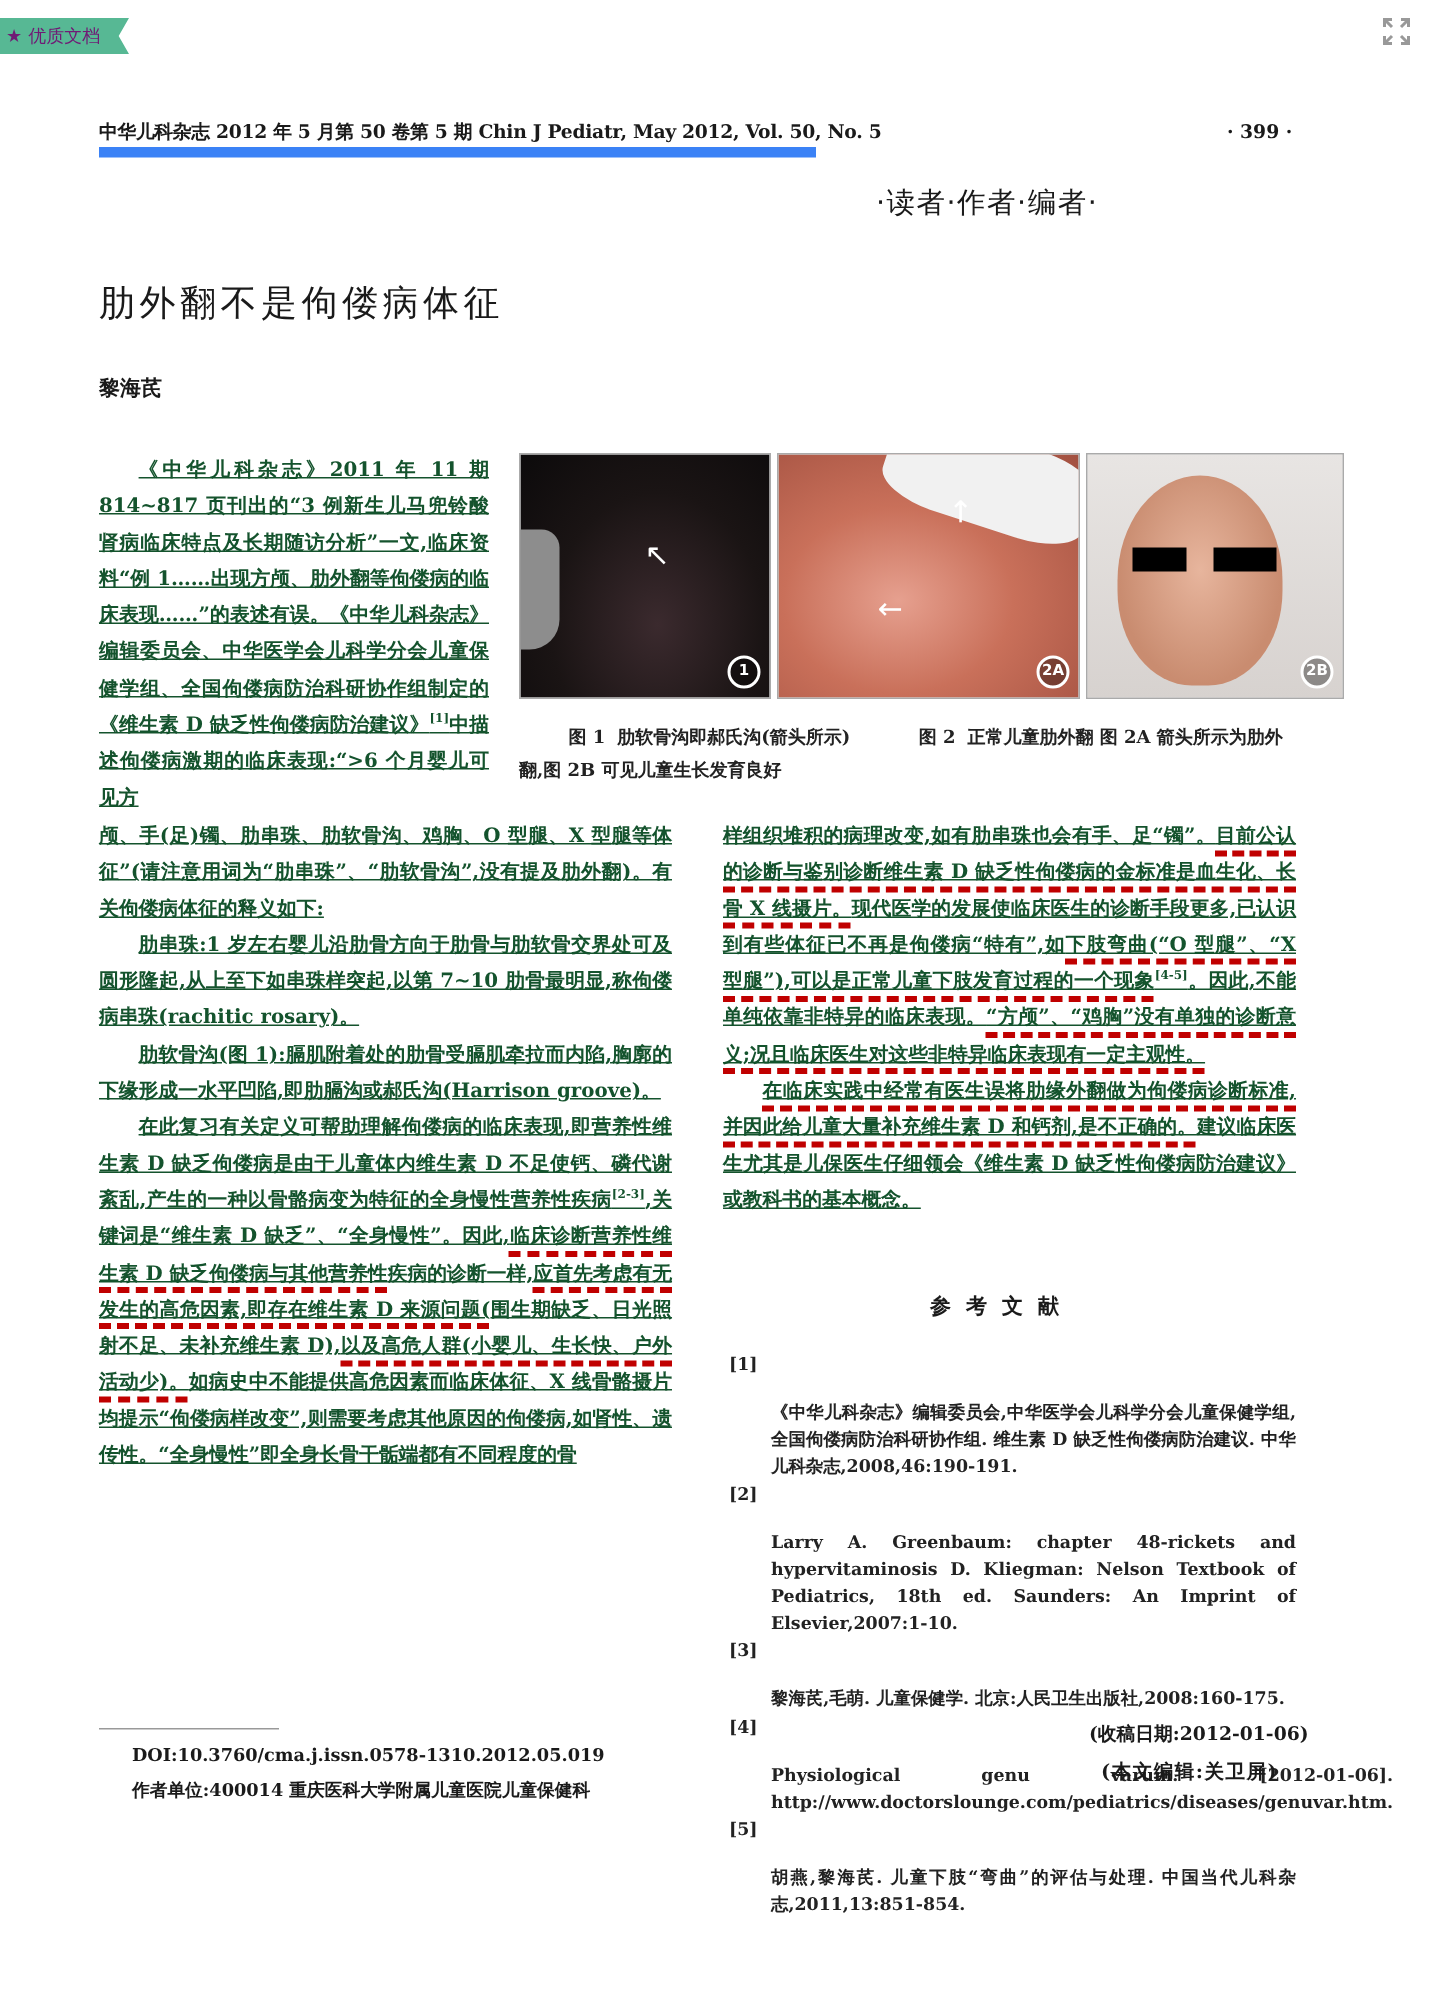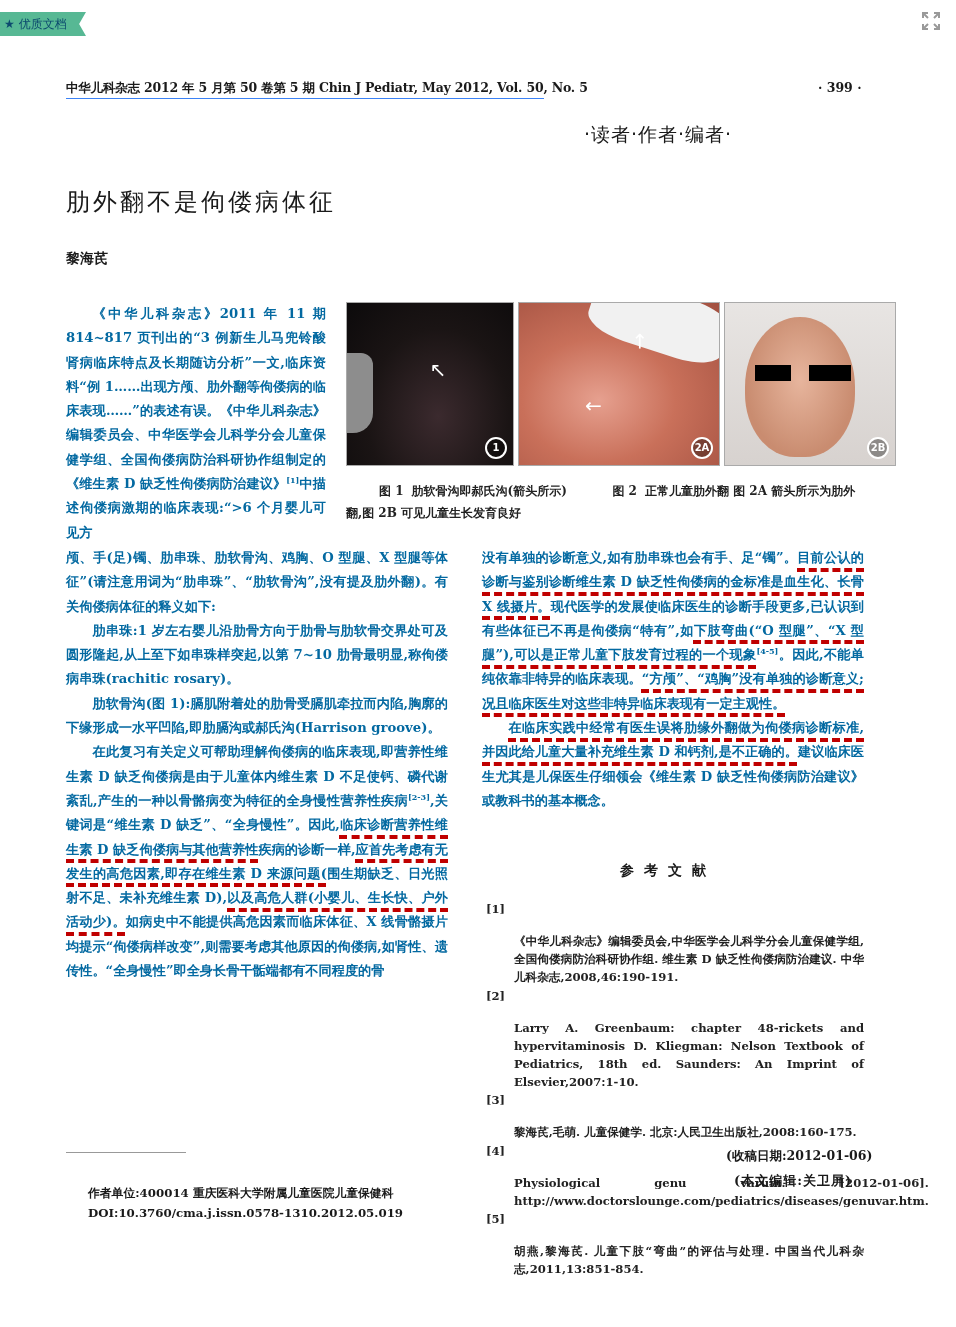--- a/index.html
+++ b/index.html
@@ -1,42 +1,42 @@
 <!DOCTYPE html>
 <html><head>
 <meta charset="utf-8">
 <style>
   * { box-sizing: border-box; margin: 0; padding: 0; }
   html, body { width: 956px; height: 1327px; background: #ffffff; overflow: hidden; }
   body { position: relative; font-family: "DejaVu Serif", "Liberation Serif", serif; color: #1a1a1a; }
 
   .badge {
     position: absolute; left: 0; top: 12px; height: 24px; width: 86px;
-    background: #57b894; color: #0c4a6e; font-family: "DejaVu Sans", sans-serif;
+    background: #57b894; color: #701a75; font-family: "DejaVu Sans", sans-serif;
     font-size: 12px; line-height: 24px; padding-left: 4px;
     clip-path: polygon(0 0, 100% 0, 92% 50%, 100% 100%, 0 100%);
   }
   .badge .star { margin-right: 4px; font-size: 12px; }
   .expand-icon { position: absolute; left: 920px; top: 10px; width: 22px; height: 22px; }
 
   .running-head {
     position: absolute; left: 66px; top: 80px; width: 478px;
     font-size: 12.5px; font-weight: bold; letter-spacing: -0.2px;
-    border-bottom: 1px solid #3b82f6; padding-bottom: 1px; white-space: nowrap;
+    border-bottom: 7px solid #3b82f6; padding-bottom: 1px; white-space: nowrap;
   }
   .page-no { position: absolute; left: 818px; top: 80px; font-size: 12.5px; font-weight: bold; }
 
   .section { position: absolute; left: 584px; top: 122px; font-size: 19px; letter-spacing: 1px;
     font-family: "DejaVu Sans", sans-serif; }
 
   .title { position: absolute; left: 66px; top: 186px; font-size: 24px; letter-spacing: 3px;
     font-family: "DejaVu Sans", sans-serif; font-weight: 300; }
   .author { position: absolute; left: 66px; top: 250px; font-size: 14px; font-weight: bold; }
 
-  .col { position: absolute; font-size: 13.2px; line-height: 24.3px; font-weight: bold; text-align: justify; color: #0369a1; }
+  .col { position: absolute; font-size: 13.2px; line-height: 24.3px; font-weight: bold; text-align: justify; color: #14532d; text-decoration: underline; }
   .col p { text-indent: 2em; }
   .col p.noindent { text-indent: 0; }
   .col-left-top { left: 66px; top: 302px; width: 260px; }
   .col-left { left: 66px; top: 546px; width: 382px; }
   .col-right { left: 482px; top: 546px; width: 382px; }
   sup { font-size: 8px; vertical-align: super; line-height: 0; }
 
   .mark { text-decoration: underline; text-decoration-style: dashed; text-decoration-color: #c00000;
     text-decoration-thickness: 4px; text-underline-offset: 6px; }
 
@@ -59,21 +59,21 @@
 
   .ref-title { position: absolute; left: 620px; top: 862px; font-size: 14px; font-weight: bold; letter-spacing: 10px; }
   .refs { position: absolute; left: 486px; top: 900px; width: 378px; font-size: 11.6px; line-height: 18.2px; font-weight: bold; color: #222; }
   .ref { display: flex; margin-bottom: 0; }
   .ref .num { width: 28px; flex: none; }
   .ref .txt { flex: 1; text-align: justify; margin-top: 32px; }
 
   .received { position: absolute; left: 726px; top: 1148px; font-size: 12.5px; font-weight: bold; }
   .editor { position: absolute; left: 734px; top: 1172px; font-size: 13px; font-weight: bold; letter-spacing: 1px; }
 
-  .doi { position: absolute; left: 88px; top: 1163px; font-size: 11.8px; font-weight: bold; margin-top: 43px; }
+  .doi { position: absolute; left: 88px; top: 1163px; font-size: 11.8px; font-weight: bold; }
   .affil { position: absolute; left: 88px; top: 1186px; font-size: 11.8px; font-weight: bold; }
   .footnote-rule { position: absolute; left: 66px; top: 1152px; width: 120px; border-top: 1px solid #999; }
 </style>
 </head>
 <body>
 
 <div class="badge">
   <span class="star">★</span><span>优质文档</span>
 </div>
 <svg class="expand-icon" viewBox="0 0 22 22">
@@ -121,21 +121,21 @@
 </div>
 
 <div class="col col-left">
   <p class="noindent">颅、手(足)镯、肋串珠、肋软骨沟、鸡胸、O 型腿、X 型腿等体征”(请注意用词为“肋串珠”、“肋软骨沟”,没有提及肋外翻)。有关佝偻病体征的释义如下:</p>
   <p>肋串珠:1 岁左右婴儿沿肋骨方向于肋骨与肋软骨交界处可及圆形隆起,从上至下如串珠样突起,以第 7~10 肋骨最明显,称佝偻病串珠(rachitic rosary)。</p>
   <p>肋软骨沟(图 1):膈肌附着处的肋骨受膈肌牵拉而内陷,胸廓的下缘形成一水平凹陷,即肋膈沟或郝氏沟(Harrison groove)。</p>
   <p><span>在此复习有关定义可帮助理解佝偻病的临床表现,即营养性维生素 D 缺乏佝偻病是由于儿童体内维生素 D 不足使钙、磷代谢紊乱,产生的一种以骨骼病变为特征的全身慢性营养性疾病</span><sup>[2-3]</sup><span>,关键词是“维生素 D 缺乏”、“全身慢性”。因此,</span><span class="mark">临床诊断营养性维生素 D 缺乏佝偻病与其他营养性</span><span>疾病的诊断一样,</span><span class="mark">应首先考虑有无发生的高危因素,即存在维生素 D 来源问题(</span><span>围生期缺乏、日光照射不足、未补充维生素 D),</span><span class="mark">以及高危人群(小婴儿、生长快、户外活动少)。</span><span>如病史中不能提供高危因素而临床体征、X 线骨骼摄片均提示“佝偻病样改变”,则需要考虑其他原因的佝偻病,如肾性、遗传性。“全身慢性”即全身长骨干骺端都有不同程度的骨</span></p>
 </div>
 
 <div class="col col-right">
-  <p class="noindent"><span>没有单独的诊断意义,如有肋串珠也会有手、足“镯”。</span><span class="mark">目前公认的诊断与鉴别诊断维生素 D 缺乏性佝偻病的金标准是血生化、长骨 X 线摄片。</span><span>现代医学的发展使临床医生的诊断手段更多,已认识到有些体征已不再是佝偻病“特有”,如</span><span class="mark">下肢弯曲(“O 型腿”、“X 型腿”),可以是正常儿童下肢发育过程的一个现象</span><sup>[4-5]</sup><span>。因此,不能单纯依靠非特异的临床表现。</span><span class="mark">“方颅”、“鸡胸”没有单独的诊断意义;况且临床医生对这些非特异临床表现有一定主观性。</span></p>
+  <p class="noindent"><span>样组织堆积的病理改变,如有肋串珠也会有手、足“镯”。</span><span class="mark">目前公认的诊断与鉴别诊断维生素 D 缺乏性佝偻病的金标准是血生化、长骨 X 线摄片。</span><span>现代医学的发展使临床医生的诊断手段更多,已认识到有些体征已不再是佝偻病“特有”,如</span><span class="mark">下肢弯曲(“O 型腿”、“X 型腿”),可以是正常儿童下肢发育过程的一个现象</span><sup>[4-5]</sup><span>。因此,不能单纯依靠非特异的临床表现。</span><span class="mark">“方颅”、“鸡胸”没有单独的诊断意义;况且临床医生对这些非特异临床表现有一定主观性。</span></p>
   <p><span class="mark">在临床实践中经常有医生误将肋缘外翻做为佝偻病诊断标准,并因此给儿童大量补充维生素 D 和钙剂,是不正确的。</span><span>建议临床医生尤其是儿保医生仔细领会《维生素 D 缺乏性佝偻病防治建议》或教科书的基本概念。</span></p>
 </div>
 
 <div class="ref-title">参考文献</div>
 <div class="refs">
   <div class="ref">
       <span class="num">[1]</span>
       <span class="txt">《中华儿科杂志》编辑委员会,中华医学会儿科学分会儿童保健学组,全国佝偻病防治科研协作组. 维生素 D 缺乏性佝偻病防治建议. 中华儿科杂志,2008,46:190-191.</span>
     </div>
   <div class="ref">

